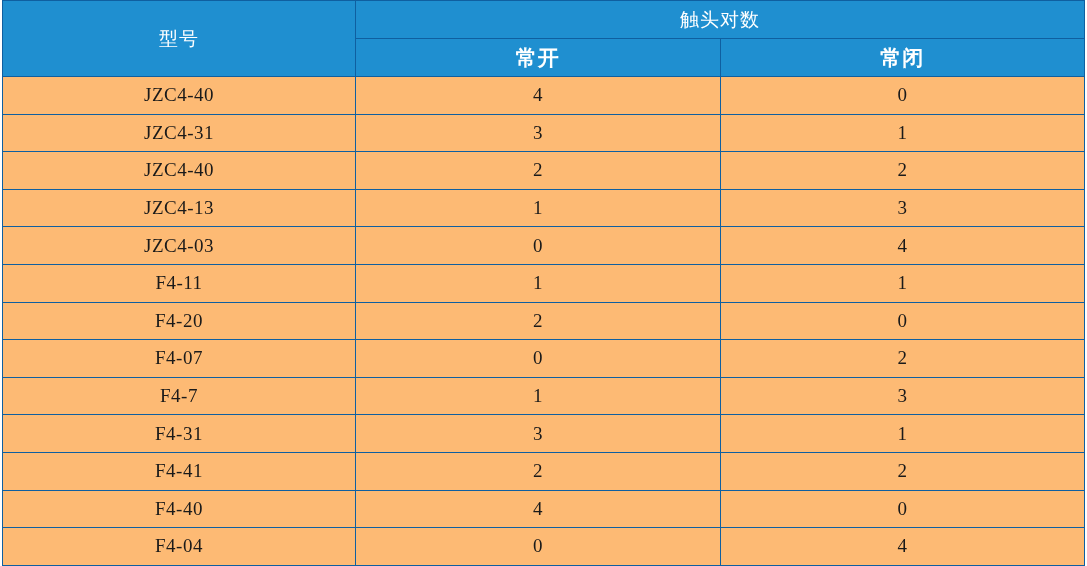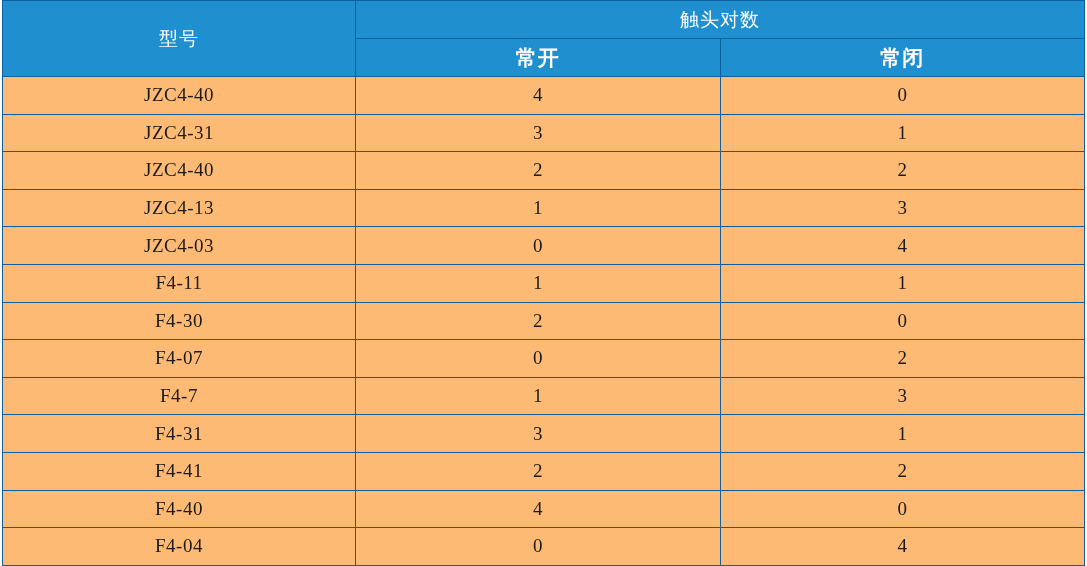--- a/index.html
+++ b/index.html
@@ -106,21 +106,21 @@
         <td class="model-cell">JZC4-03</td>
         <td class="num-cell">0</td>
         <td class="num-cell">4</td>
       </tr>
       <tr>
         <td class="model-cell">F4-11</td>
         <td class="num-cell">1</td>
         <td class="num-cell">1</td>
       </tr>
       <tr>
-        <td class="model-cell">F4-30</td>
+        <td class="model-cell">F4-20</td>
         <td class="num-cell">2</td>
         <td class="num-cell">0</td>
       </tr>
       <tr>
         <td class="model-cell">F4-07</td>
         <td class="num-cell">0</td>
         <td class="num-cell">2</td>
       </tr>
       <tr>
         <td class="model-cell">F4-7</td>

